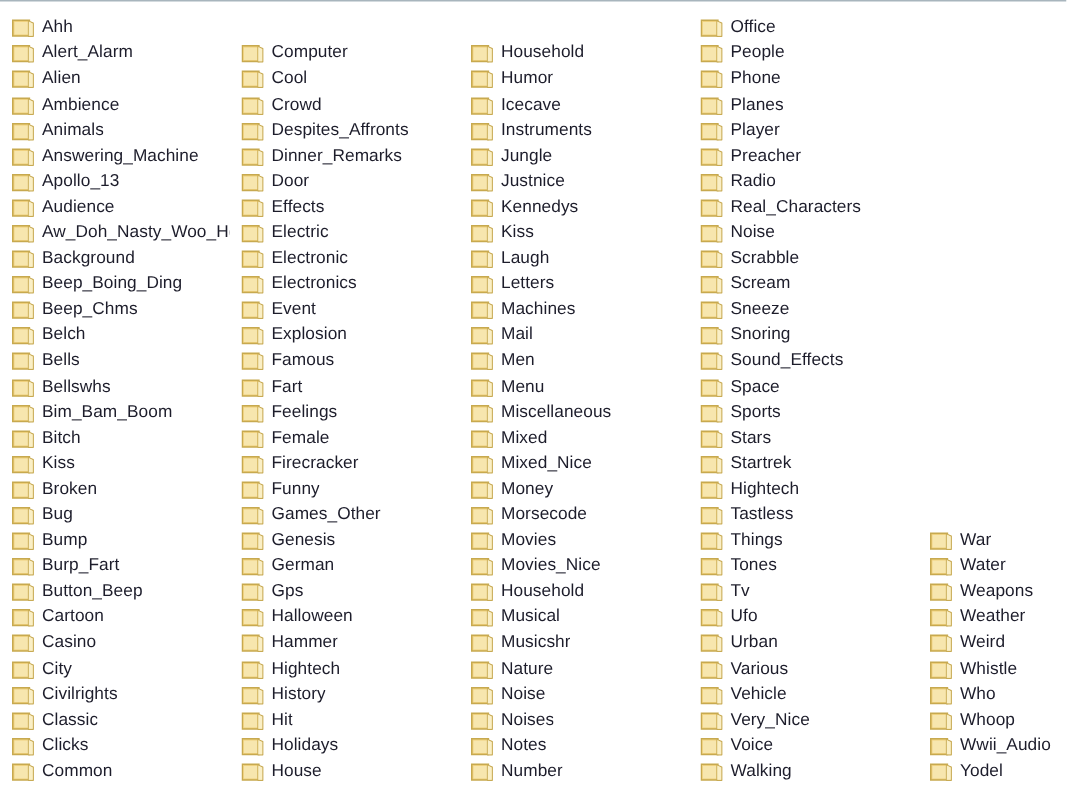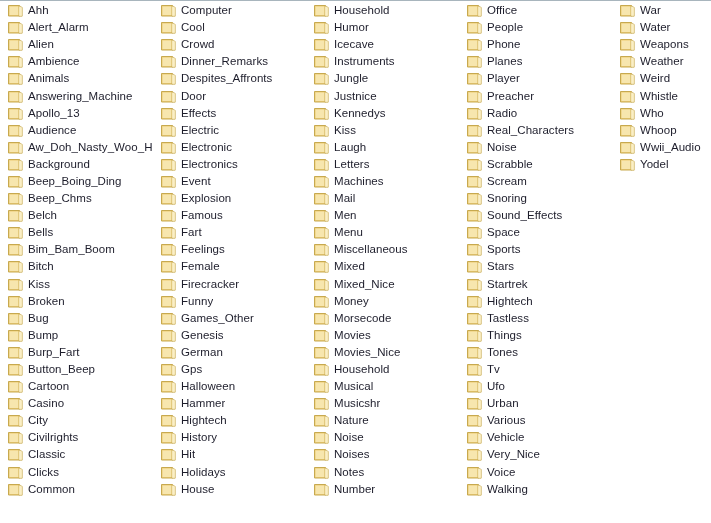--- a/index.html
+++ b/index.html
@@ -21,21 +21,21 @@
     width: 711px; height: 1px;
     background: #a8b5bd;
   }
   #file-list {
     position: absolute;
     left: 0; top: 1px;
     width: 711px;
     height: 522px;
     display: flex;
     flex-direction: row;
-    align-items: flex-start;
+    align-items: flex-end;
   }
   .column {
     width: 153px;
     flex: 0 0 153px;
     display: flex;
     flex-direction: column;
     padding-top: 1px;
   }
   .file-row {
     height: 17.1px;
@@ -228,20 +228,31 @@
       </div>
       <div class="file-row">
         <span class="folder-icon">
           <svg width="15" height="13" viewBox="0 0 15 13" xmlns="http://www.w3.org/2000/svg">
             <path d="M0.5 1.5 L0.5 12.0 L11.6 12.0 L11.6 1.5 Z" fill="#efd07c" stroke="#c7a94f" stroke-width="1"></path>
             <path d="M1.6 2.6 L1.6 11.0 L10.6 11.0 L10.6 2.6 Z" fill="#f7e6ae"></path>
             <path d="M11.0 2.0 L14.2 3.4 L14.2 12.2 L11.0 12.2 Z" fill="#f0dc9f" stroke="#c8ab55" stroke-width="0.8" stroke-linejoin="round"></path>
             <path d="M11.2 2.4 L13.8 3.6 L13.8 11.8 L11.2 11.8 Z" fill="#faefc6"></path>
           </svg>
         </span>
+        <span class="file-label">Bellswhs</span>
+      </div>
+      <div class="file-row">
+        <span class="folder-icon">
+          <svg width="15" height="13" viewBox="0 0 15 13" xmlns="http://www.w3.org/2000/svg">
+            <path d="M0.5 1.5 L0.5 12.0 L11.6 12.0 L11.6 1.5 Z" fill="#efd07c" stroke="#c7a94f" stroke-width="1"></path>
+            <path d="M1.6 2.6 L1.6 11.0 L10.6 11.0 L10.6 2.6 Z" fill="#f7e6ae"></path>
+            <path d="M11.0 2.0 L14.2 3.4 L14.2 12.2 L11.0 12.2 Z" fill="#f0dc9f" stroke="#c8ab55" stroke-width="0.8" stroke-linejoin="round"></path>
+            <path d="M11.2 2.4 L13.8 3.6 L13.8 11.8 L11.2 11.8 Z" fill="#faefc6"></path>
+          </svg>
+        </span>
         <span class="file-label">Bim_Bam_Boom</span>
       </div>
       <div class="file-row">
         <span class="folder-icon">
           <svg width="15" height="13" viewBox="0 0 15 13" xmlns="http://www.w3.org/2000/svg">
             <path d="M0.5 1.5 L0.5 12.0 L11.6 12.0 L11.6 1.5 Z" fill="#efd07c" stroke="#c7a94f" stroke-width="1"></path>
             <path d="M1.6 2.6 L1.6 11.0 L10.6 11.0 L10.6 2.6 Z" fill="#f7e6ae"></path>
             <path d="M11.0 2.0 L14.2 3.4 L14.2 12.2 L11.0 12.2 Z" fill="#f0dc9f" stroke="#c8ab55" stroke-width="0.8" stroke-linejoin="round"></path>
             <path d="M11.2 2.4 L13.8 3.6 L13.8 11.8 L11.2 11.8 Z" fill="#faefc6"></path>
           </svg>
@@ -428,32 +439,32 @@
       </div>
       <div class="file-row">
         <span class="folder-icon">
           <svg width="15" height="13" viewBox="0 0 15 13" xmlns="http://www.w3.org/2000/svg">
             <path d="M0.5 1.5 L0.5 12.0 L11.6 12.0 L11.6 1.5 Z" fill="#efd07c" stroke="#c7a94f" stroke-width="1"></path>
             <path d="M1.6 2.6 L1.6 11.0 L10.6 11.0 L10.6 2.6 Z" fill="#f7e6ae"></path>
             <path d="M11.0 2.0 L14.2 3.4 L14.2 12.2 L11.0 12.2 Z" fill="#f0dc9f" stroke="#c8ab55" stroke-width="0.8" stroke-linejoin="round"></path>
             <path d="M11.2 2.4 L13.8 3.6 L13.8 11.8 L11.2 11.8 Z" fill="#faefc6"></path>
           </svg>
         </span>
+        <span class="file-label">Despites_Affronts</span>
+      </div>
+      <div class="file-row">
+        <span class="folder-icon">
+          <svg width="15" height="13" viewBox="0 0 15 13" xmlns="http://www.w3.org/2000/svg">
+            <path d="M0.5 1.5 L0.5 12.0 L11.6 12.0 L11.6 1.5 Z" fill="#efd07c" stroke="#c7a94f" stroke-width="1"></path>
+            <path d="M1.6 2.6 L1.6 11.0 L10.6 11.0 L10.6 2.6 Z" fill="#f7e6ae"></path>
+            <path d="M11.0 2.0 L14.2 3.4 L14.2 12.2 L11.0 12.2 Z" fill="#f0dc9f" stroke="#c8ab55" stroke-width="0.8" stroke-linejoin="round"></path>
+            <path d="M11.2 2.4 L13.8 3.6 L13.8 11.8 L11.2 11.8 Z" fill="#faefc6"></path>
+          </svg>
+        </span>
         <span class="file-label">Dinner_Remarks</span>
-      </div>
-      <div class="file-row">
-        <span class="folder-icon">
-          <svg width="15" height="13" viewBox="0 0 15 13" xmlns="http://www.w3.org/2000/svg">
-            <path d="M0.5 1.5 L0.5 12.0 L11.6 12.0 L11.6 1.5 Z" fill="#efd07c" stroke="#c7a94f" stroke-width="1"></path>
-            <path d="M1.6 2.6 L1.6 11.0 L10.6 11.0 L10.6 2.6 Z" fill="#f7e6ae"></path>
-            <path d="M11.0 2.0 L14.2 3.4 L14.2 12.2 L11.0 12.2 Z" fill="#f0dc9f" stroke="#c8ab55" stroke-width="0.8" stroke-linejoin="round"></path>
-            <path d="M11.2 2.4 L13.8 3.6 L13.8 11.8 L11.2 11.8 Z" fill="#faefc6"></path>
-          </svg>
-        </span>
-        <span class="file-label">Despites_Affronts</span>
       </div>
       <div class="file-row">
         <span class="folder-icon">
           <svg width="15" height="13" viewBox="0 0 15 13" xmlns="http://www.w3.org/2000/svg">
             <path d="M0.5 1.5 L0.5 12.0 L11.6 12.0 L11.6 1.5 Z" fill="#efd07c" stroke="#c7a94f" stroke-width="1"></path>
             <path d="M1.6 2.6 L1.6 11.0 L10.6 11.0 L10.6 2.6 Z" fill="#f7e6ae"></path>
             <path d="M11.0 2.0 L14.2 3.4 L14.2 12.2 L11.0 12.2 Z" fill="#f0dc9f" stroke="#c8ab55" stroke-width="0.8" stroke-linejoin="round"></path>
             <path d="M11.2 2.4 L13.8 3.6 L13.8 11.8 L11.2 11.8 Z" fill="#faefc6"></path>
           </svg>
         </span>
@@ -1148,20 +1159,31 @@
       <div class="file-row">
         <span class="folder-icon">
           <svg width="15" height="13" viewBox="0 0 15 13" xmlns="http://www.w3.org/2000/svg">
             <path d="M0.5 1.5 L0.5 12.0 L11.6 12.0 L11.6 1.5 Z" fill="#efd07c" stroke="#c7a94f" stroke-width="1"></path>
             <path d="M1.6 2.6 L1.6 11.0 L10.6 11.0 L10.6 2.6 Z" fill="#f7e6ae"></path>
             <path d="M11.0 2.0 L14.2 3.4 L14.2 12.2 L11.0 12.2 Z" fill="#f0dc9f" stroke="#c8ab55" stroke-width="0.8" stroke-linejoin="round"></path>
             <path d="M11.2 2.4 L13.8 3.6 L13.8 11.8 L11.2 11.8 Z" fill="#faefc6"></path>
           </svg>
         </span>
         <span class="file-label">Scream</span>
+      </div>
+      <div class="file-row">
+        <span class="folder-icon">
+          <svg width="15" height="13" viewBox="0 0 15 13" xmlns="http://www.w3.org/2000/svg">
+            <path d="M0.5 1.5 L0.5 12.0 L11.6 12.0 L11.6 1.5 Z" fill="#efd07c" stroke="#c7a94f" stroke-width="1"></path>
+            <path d="M1.6 2.6 L1.6 11.0 L10.6 11.0 L10.6 2.6 Z" fill="#f7e6ae"></path>
+            <path d="M11.0 2.0 L14.2 3.4 L14.2 12.2 L11.0 12.2 Z" fill="#f0dc9f" stroke="#c8ab55" stroke-width="0.8" stroke-linejoin="round"></path>
+            <path d="M11.2 2.4 L13.8 3.6 L13.8 11.8 L11.2 11.8 Z" fill="#faefc6"></path>
+          </svg>
+        </span>
+        <span class="file-label">Sneeze</span>
       </div>
       <div class="file-row">
         <span class="folder-icon">
           <svg width="15" height="13" viewBox="0 0 15 13" xmlns="http://www.w3.org/2000/svg">
             <path d="M0.5 1.5 L0.5 12.0 L11.6 12.0 L11.6 1.5 Z" fill="#efd07c" stroke="#c7a94f" stroke-width="1"></path>
             <path d="M1.6 2.6 L1.6 11.0 L10.6 11.0 L10.6 2.6 Z" fill="#f7e6ae"></path>
             <path d="M11.0 2.0 L14.2 3.4 L14.2 12.2 L11.0 12.2 Z" fill="#f0dc9f" stroke="#c8ab55" stroke-width="0.8" stroke-linejoin="round"></path>
             <path d="M11.2 2.4 L13.8 3.6 L13.8 11.8 L11.2 11.8 Z" fill="#faefc6"></path>
           </svg>
         </span>

